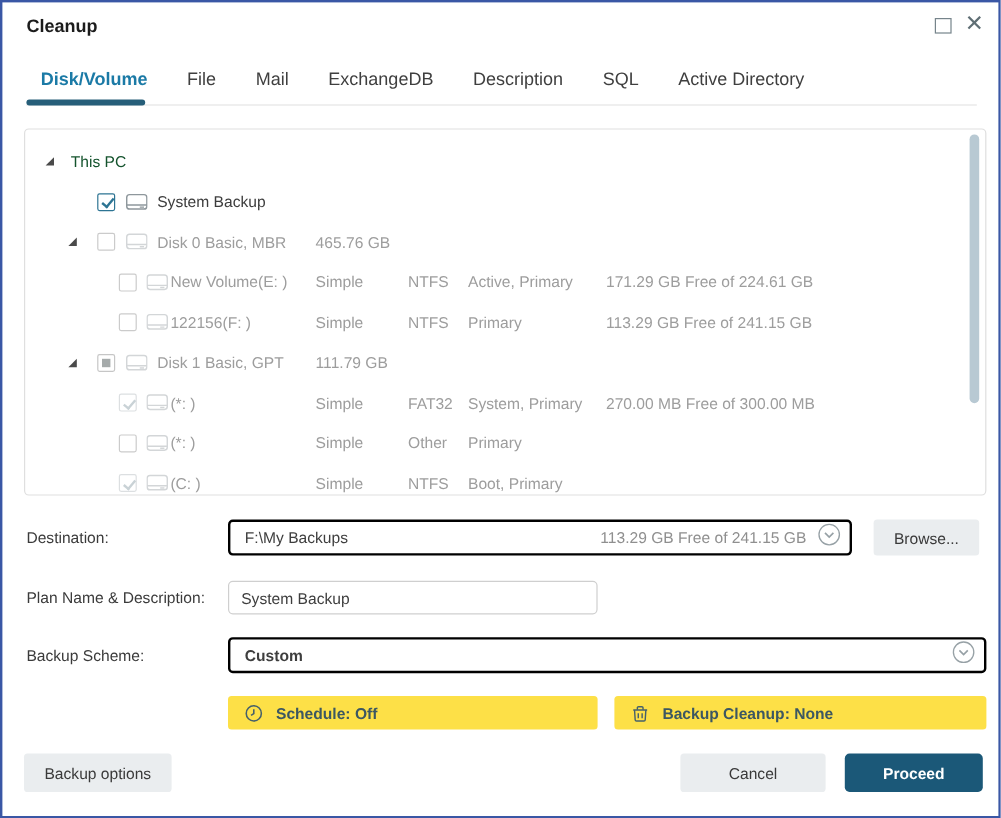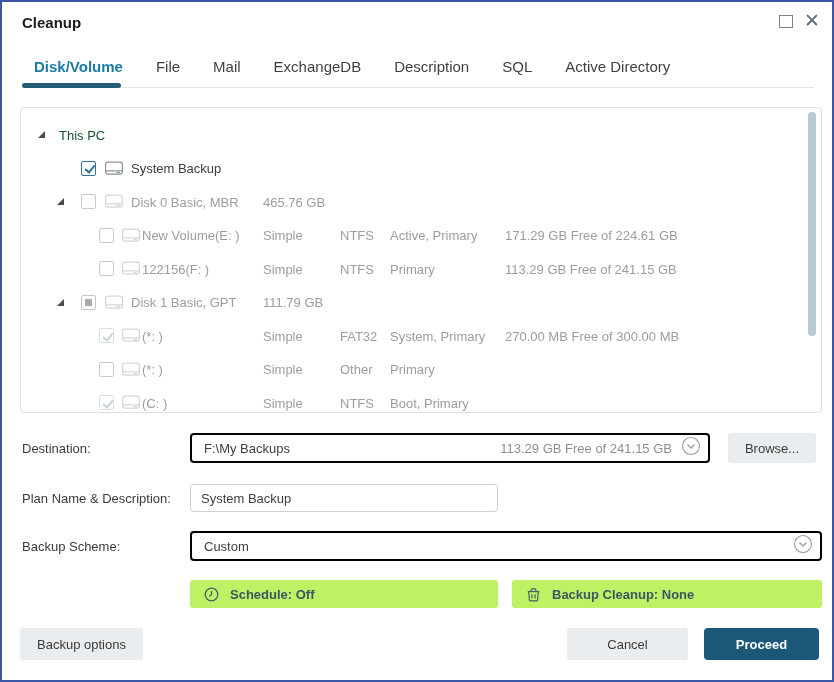--- a/index.html
+++ b/index.html
@@ -45,21 +45,21 @@
   
   .frow{position:absolute;left:0;width:100%;}
   .flabel{position:absolute;left:20px;top:50%;transform:translateY(-50%);font-size:13px;color:#3b3b3b;white-space:nowrap;}
   .combo{position:absolute;box-sizing:border-box;height:30px;border:2px solid #000000;border-radius:4px;background:#fff;cursor:pointer;}
   .combo .val{position:absolute;left:12px;top:50%;transform:translateY(-50%);font-size:13px;color:#3e3e3e;white-space:nowrap;}
   .combo .free{position:absolute;right:36px;top:50%;transform:translateY(-50%);font-size:13px;color:#8f8f8f;white-space:nowrap;}
   .combo .chev{position:absolute;right:7px;top:50%;transform:translateY(-50%);}
   .tinput{position:absolute;box-sizing:border-box;height:28px;border:1px solid #cfcfcf;border-radius:4px;background:#fff;
           font-family:inherit;font-size:13px;color:#3e3e3e;padding:0 10px;outline:none;}
   .tinput::placeholder{color:#a9a9a9;}
-  .pillbtn{position:absolute;box-sizing:border-box;height:28px;border:none;border-radius:3px;background:#bef264;
+  .pillbtn{position:absolute;box-sizing:border-box;height:28px;border:none;border-radius:3px;background:#fde047;
            display:flex;align-items:center;gap:11px;padding-left:14px;font-family:inherit;font-size:13px;font-weight:700;color:#3c5762;cursor:pointer;}
   .graybtn{position:absolute;box-sizing:border-box;border:none;border-radius:3px;background:#eaedef;
            font-family:inherit;font-size:13px;color:#3a3a3a;cursor:pointer;display:flex;align-items:center;justify-content:center;}
   .browse{left:726px;top:0;width:88px;height:30px;}
   .proceed{position:absolute;left:702px;top:626px;width:115px;height:32px;border:none;border-radius:4px;background:#1b5878;
            color:#fff;font-family:inherit;font-size:13px;font-weight:700;cursor:pointer;}
 </style>
 </head>
 <body>
 
@@ -200,21 +200,21 @@
     <button class="graybtn browse">Browse...</button>
   </div>
 
   <div class="frow" style="top:482px;height:28px;">
     <span class="flabel">Plan Name &amp; Description:</span>
     <input class="tinput" style="left: 188px; top: 0px; width: 308px;" value="System Backup">
   </div>
 
   <div class="frow" style="top:529px;height:30px;">
     <span class="flabel">Backup Scheme:</span>
-    <div class="combo" style="left:188px;top:0;width:632px;">
+    <div class="combo" style="left:188px;top:0;width:632px;font-weight:bold;">
       <span class="val">Custom</span>
       <span class="chev">
         <svg width="20" height="20" viewBox="0 0 20 20">
             <circle cx="10" cy="10" r="8.5" fill="none" stroke="#97a1a6" stroke-width="1.1"></circle>
             <path d="M6.5 8.5 L10 12 L13.5 8.5" fill="none" stroke="#97a1a6" stroke-width="1.4"></path>
           </svg>
       </span>
     </div>
   </div>
 

